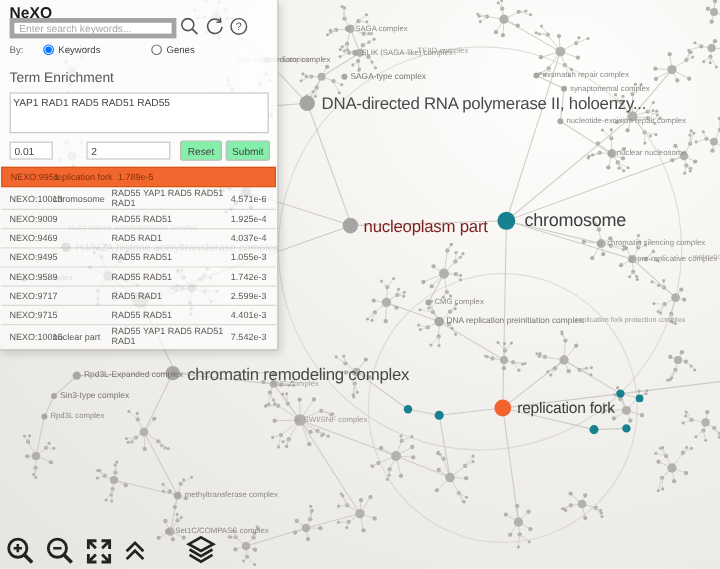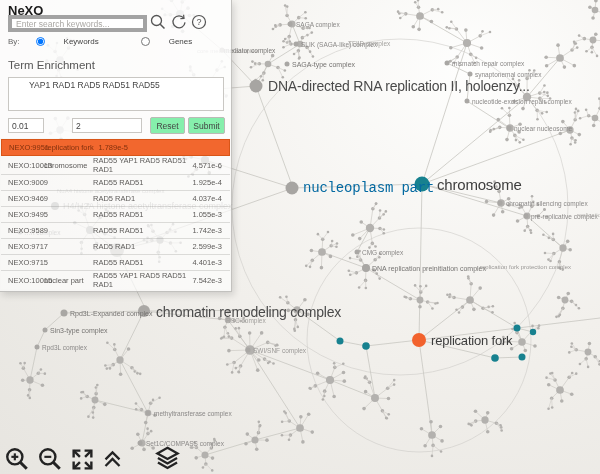--- a/index.html
+++ b/index.html
@@ -15,26 +15,26 @@
   .panel{position:absolute;left:0;top:0;width:232px;height:292px;background:rgba(255,255,255,.60);
          border-right:1px solid rgba(150,148,144,.55);border-bottom:1px solid rgba(150,148,144,.55);
          box-shadow:2px 3px 7px rgba(0,0,0,.14)}
   .panel-top{position:absolute;left:0;top:0;width:100%;height:138px;background:rgba(255,255,255,.55)}
   .app-title{position:absolute;left:8px;top:3px;font-size:13px;font-weight:bold;color:#1c1c1c}
   .search-input{position:absolute;left:8px;top:15px;width:139px;height:17px;border:4px solid #a3a3a3;
                 background:#fff;font-size:8.5px;padding:0 4px;color:#333;outline:none}
   .search-input::placeholder{color:#a9a7a3}
   .sicon{position:absolute;top:13px;width:18px;height:18px;cursor:pointer}
   .by-row{position:absolute;left:8px;top:37px;font-size:8px;color:#666;display:flex;align-items:center}
-  .by-row label{display:flex;align-items:center;gap:19px;font-size:8px;color:#444;cursor:pointer}
+  .by-row label{display:flex;align-items:center;gap:4px;font-size:8px;color:#444;cursor:pointer}
   .by-row input{width:9px;height:9px;margin:0}
   #radio-group{display:flex;gap:42px;margin-left:16px}
   .sec-head{position:absolute;left:8px;top:59px;font-size:11.5px;color:#565656}
   .query-area{position:absolute;left:8px;top:77px;width:216px;height:34px;border:1px solid #c9c7c3;
-              background:#fff;font-size:8.5px;color:#444;padding:2px 20px;resize:none;outline:none;
+              background:#fff;font-size:8.5px;color:#444;padding:2px 2px;resize:none;outline:none;
               font-family:"Liberation Sans","DejaVu Sans",sans-serif}
   .num-input{position:absolute;top:118px;height:15px;border:1px solid #c9c7c3;background:#fff;
              font-size:8.5px;padding:0 3px;color:#444;outline:none}
   #alpha-input{left:8px;width:36px}
   #min-input{left:72px;width:70px}
   .btn{position:absolute;top:117px;height:17px;font-size:8.5px;color:#444;background:#86efac;
        border:1px solid #bcbab6;border-radius:2px;cursor:pointer}
   #reset-btn{left:150px;width:35px}
   #submit-btn{left:188px;width:37px}
   #results{position:absolute;left:1px;right:1px;top:139px;bottom:2px;display:flex;flex-direction:column}
@@ -1380,22 +1380,22 @@
     <circle cx="144" cy="311" r="6" fill="#aaa8a5"></circle>
     <circle cx="117" cy="250" r="7" fill="#c0beba"></circle>
     <circle cx="340" cy="341" r="3.5" fill="#17818f"></circle>
     <circle cx="366" cy="346" r="3.8" fill="#17818f"></circle>
     <circle cx="517" cy="328" r="3.5" fill="#17818f"></circle>
     <circle cx="533" cy="332" r="3.2" fill="#17818f"></circle>
     <circle cx="495" cy="358" r="3.8" fill="#17818f"></circle>
     <circle cx="522" cy="357" r="3.5" fill="#17818f"></circle>
   </svg>
 <div id="labels">
-    <div class="glabel big" style="left: 268px; top: 86px; font-size: 14px; color: rgb(74, 74, 74);">DNA-directed RNA replication II, holoenzy...</div>
-    <div class="glabel big" style="left: 303px; top: 188px; font-size: 14px; color: #0369a1; font-family: Liberation Mono, monospace;">nucleoplasm part</div>
+    <div class="glabel big" style="left: 268px; top: 86px; font-size: 14px; color: rgb(74, 74, 74);">DNA-directed RNA polymerase II, holoenzy...</div>
+    <div class="glabel big" style="left: 303px; top: 188px; font-size: 14px; color: #7f1d1d;">nucleoplasm part</div>
     <div class="glabel big" style="left: 437px; top: 184px; font-size: 15px; color: rgb(61, 61, 61);">chromosome</div>
     <div class="glabel big" style="left: 431px; top: 340px; font-size: 13px; color: rgb(61, 61, 61);">replication fork</div>
     <div class="glabel big" style="left: 156px; top: 312px; font-size: 14px; color: rgb(74, 74, 74);">chromatin remodeling complex</div>
     <div class="glabel" style="left: 296px; top: 24px;">SAGA complex</div>
     <div class="glabel" style="left: 301px; top: 44px;">SLIK (SAGA-like) complex</div>
     <div class="glabel" style="left: 348px; top: 43px; color: rgb(163, 161, 158);">TFIID complex</div>
     <div class="glabel" style="left: 292px; top: 64px; font-size: 7px; color: rgb(118, 116, 114);">SAGA-type complex</div>
     <div class="glabel" style="left: 197px; top: 51px; font-size: 6px; color: rgb(179, 177, 174);">core mediator complex</div>
     <div class="glabel" style="left: 224px; top: 50px; color: rgb(120, 118, 116);">mediator complex</div>
     <div class="glabel" style="left: 452px; top: 63px;">mismatch repair complex</div>

